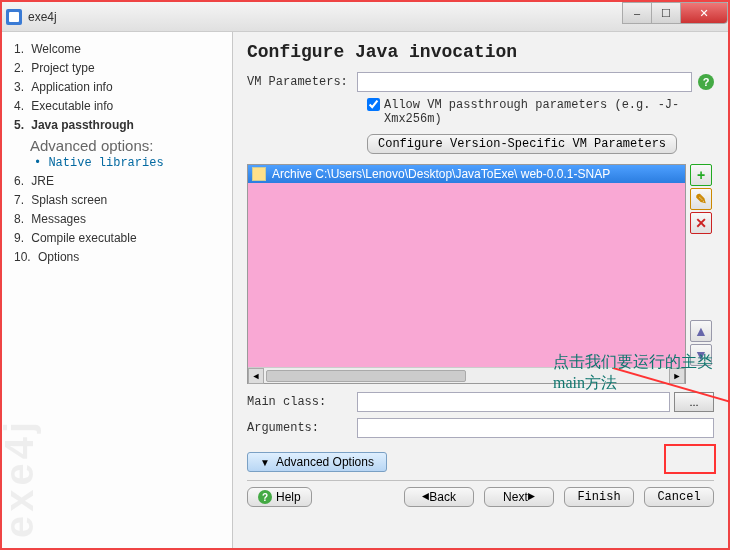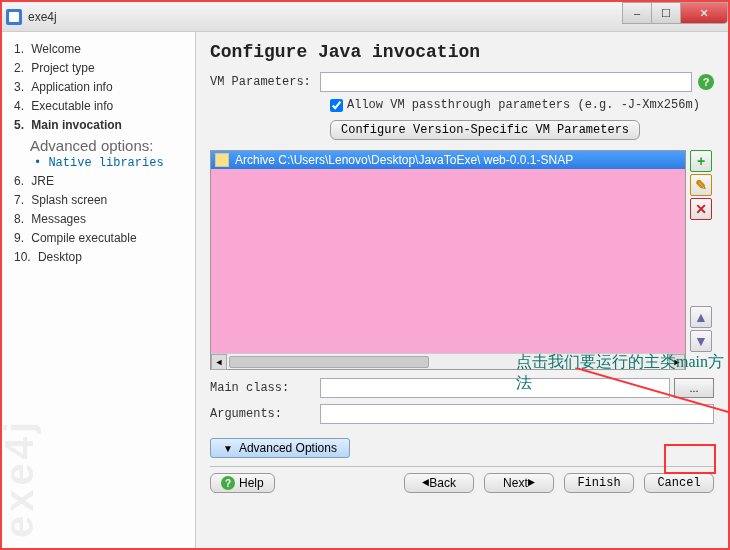--- a/index.html
+++ b/index.html
@@ -7,33 +7,33 @@
 .window { position: absolute; top: 0; left: 0; width: 730px; height: 550px; border: 2px solid #ef4444; background: #fff; box-shadow: 0 0 6px rgba(0,0,0,0.3); }
 .titlebar { height: 30px; background: linear-gradient(#f5f5f5,#e0e0e0); border-bottom: 1px solid #ccc; display: flex; align-items: center; padding: 0 4px; position: relative; }
 .titlebar .appicon { width: 16px; height: 16px; background: #3a7bd5; border-radius: 2px; margin-right: 6px; position: relative; }
 .titlebar .appicon::after { content:""; position:absolute; top:3px; left:3px; width:10px;height:10px;background:#fff;border-radius:1px;}
 .titlebar .title { font-size: 12px; color: #333; }
 .winbtns { position: absolute; right: 0; top: 0; display: flex; height: 22px; }
 .winbtn { width: 30px; height: 22px; display: flex; align-items: center; justify-content: center; font-size: 11px; color:#333; background: linear-gradient(#f0f0f0,#d4d4d4); border:1px solid #aaa; margin-left:-1px;}
 .winbtn.close { background: linear-gradient(#e77,#c33); color:#fff; width:48px; border-radius: 0 0 4px 0;}
 .winbtn.max { }
 .content { display: flex; height: calc(100% - 30px); }
-.sidebar { width: 194px; background: #fdfdfd; border-right: 1px solid #c8c8c8; padding: 8px 0 0 12px; font-size: 12px; position:relative; }
+.sidebar { width: 231px; background: #fdfdfd; border-right: 1px solid #c8c8c8; padding: 8px 0 0 12px; font-size: 12px; position:relative; }
 .sidebar-item { padding: 2px 0; color: #333; font-family: "Courier New", monospace; font-size: 12px; }
 .sidebar-item.active { font-weight: bold; }
 .sidebar-sub { padding-left: 20px; color:#0369a1; font-family: "Courier New", monospace; font-size:12px; padding-top:2px; padding-bottom:2px;}
 .sidebar-subhead { padding-left: 16px; color:#666; font-size:15px; padding-top:2px;}
 .watermark { position:absolute; bottom:10px; left:40px; transform: rotate(-90deg); transform-origin: left bottom; font-size:40px; color:rgba(0,0,0,0.06); font-weight:bold; letter-spacing: 4px;}
 .main { flex: 1; padding: 10px 14px 8px 14px; font-size: 12px; background:#f2f2f2; position:relative; }
 .main h2 { font-family: "Courier New", monospace; font-size: 18px; font-weight: bold; margin-bottom: 10px; color:#222; }
 .row { display: flex; align-items: center; margin-bottom: 6px; }
 .label { font-family: "Courier New", monospace; font-size: 12px; width: 110px; color:#333;}
 .textinput { flex: 1; height: 20px; border: 1px solid #aab; background: #fff; padding: 0 4px; font-size:12px; }
 .help-icon { width:16px;height:16px;border-radius:50%;background:#4a4;color:#fff;display:inline-flex;align-items:center;justify-content:center;font-size:11px;font-weight:bold;margin-left:6px;}
-.checkbox-row { padding-left: 120px; margin-bottom: 8px; display:flex; align-items:center;}
+.checkbox-row { padding-left: 120px; margin-bottom: 8px; display:flex; align-items:flex-start;}
 .checkbox-row input { margin-right:4px; }
 .checkbox-row label { font-family: "Courier New", monospace; font-size: 12px; color:#333;}
 .btn { background: linear-gradient(#f8f8f8,#e0e0e0); border:1px solid #9a9a9a; border-radius:6px; padding:2px 10px; font-family:"Courier New",monospace; font-size:12px; cursor:pointer; display:inline-flex; align-items:center;}
 .center-btn { margin-left: 120px; margin-bottom: 10px; }
 .classpath-label { font-family:"Courier New",monospace; font-size:12px; margin-bottom:2px; color:#333;}
 .classpath-box { border:1px solid #9a9a9a; background:#f9a8d4; height: 220px; position:relative; margin-right: 28px;}
 .classpath-entry { background: linear-gradient(#4ea0ff,#2b7de0); color:#fff; font-family:"Courier New",monospace; font-size:12px; padding:2px 4px; display:flex; align-items:center; overflow:hidden; white-space:nowrap;}
 .classpath-entry .fileicon { width:14px;height:14px;background:#ffe08a;border:1px solid #cc9; margin-right:6px; display:inline-block; flex-shrink:0;}
 .classpath-scrollh { position:absolute; bottom:0; left:0; right:0; height:16px; background:#eee; border-top:1px solid #ccc;}
 .classpath-scrollh .thumb{position:absolute;left:18px;top:2px;width:200px;height:12px;background:#ccc;border:1px solid #aaa;border-radius:2px;}
@@ -67,28 +67,28 @@
       <div class="winbtn max">☐</div>
       <div class="winbtn close">✕</div>
     </div>
   </div>
   <div class="content">
     <div class="sidebar">
       <div class="sidebar-item"><span>1.</span> <span>Welcome</span></div>
       <div class="sidebar-item"><span>2.</span> <span>Project type</span></div>
       <div class="sidebar-item"><span>3.</span> <span>Application info</span></div>
       <div class="sidebar-item"><span>4.</span> <span>Executable info</span></div>
-      <div class="sidebar-item active"><span>5.</span> <span>Main invocation</span></div>
+      <div class="sidebar-item active"><span>5.</span> <span>Java passthrough</span></div>
       <div class="sidebar-subhead">Advanced options:</div>
       <div class="sidebar-sub">• Native libraries</div>
       <div class="sidebar-item"><span>6.</span> <span>JRE</span></div>
       <div class="sidebar-item"><span>7.</span> <span>Splash screen</span></div>
       <div class="sidebar-item"><span>8.</span> <span>Messages</span></div>
       <div class="sidebar-item"><span>9.</span> <span>Compile executable</span></div>
-      <div class="sidebar-item"><span>10.</span> <span>Desktop</span></div>
+      <div class="sidebar-item"><span>10.</span> <span>Options</span></div>
       <div class="watermark">exe4j</div>
     </div>
     <div class="main">
       <h2>Configure Java invocation</h2>
 
       <div class="row">
         <div class="label">VM Parameters:</div>
         <input class="textinput" value="" style="">
         <div class="help-icon">?</div>
       </div>

